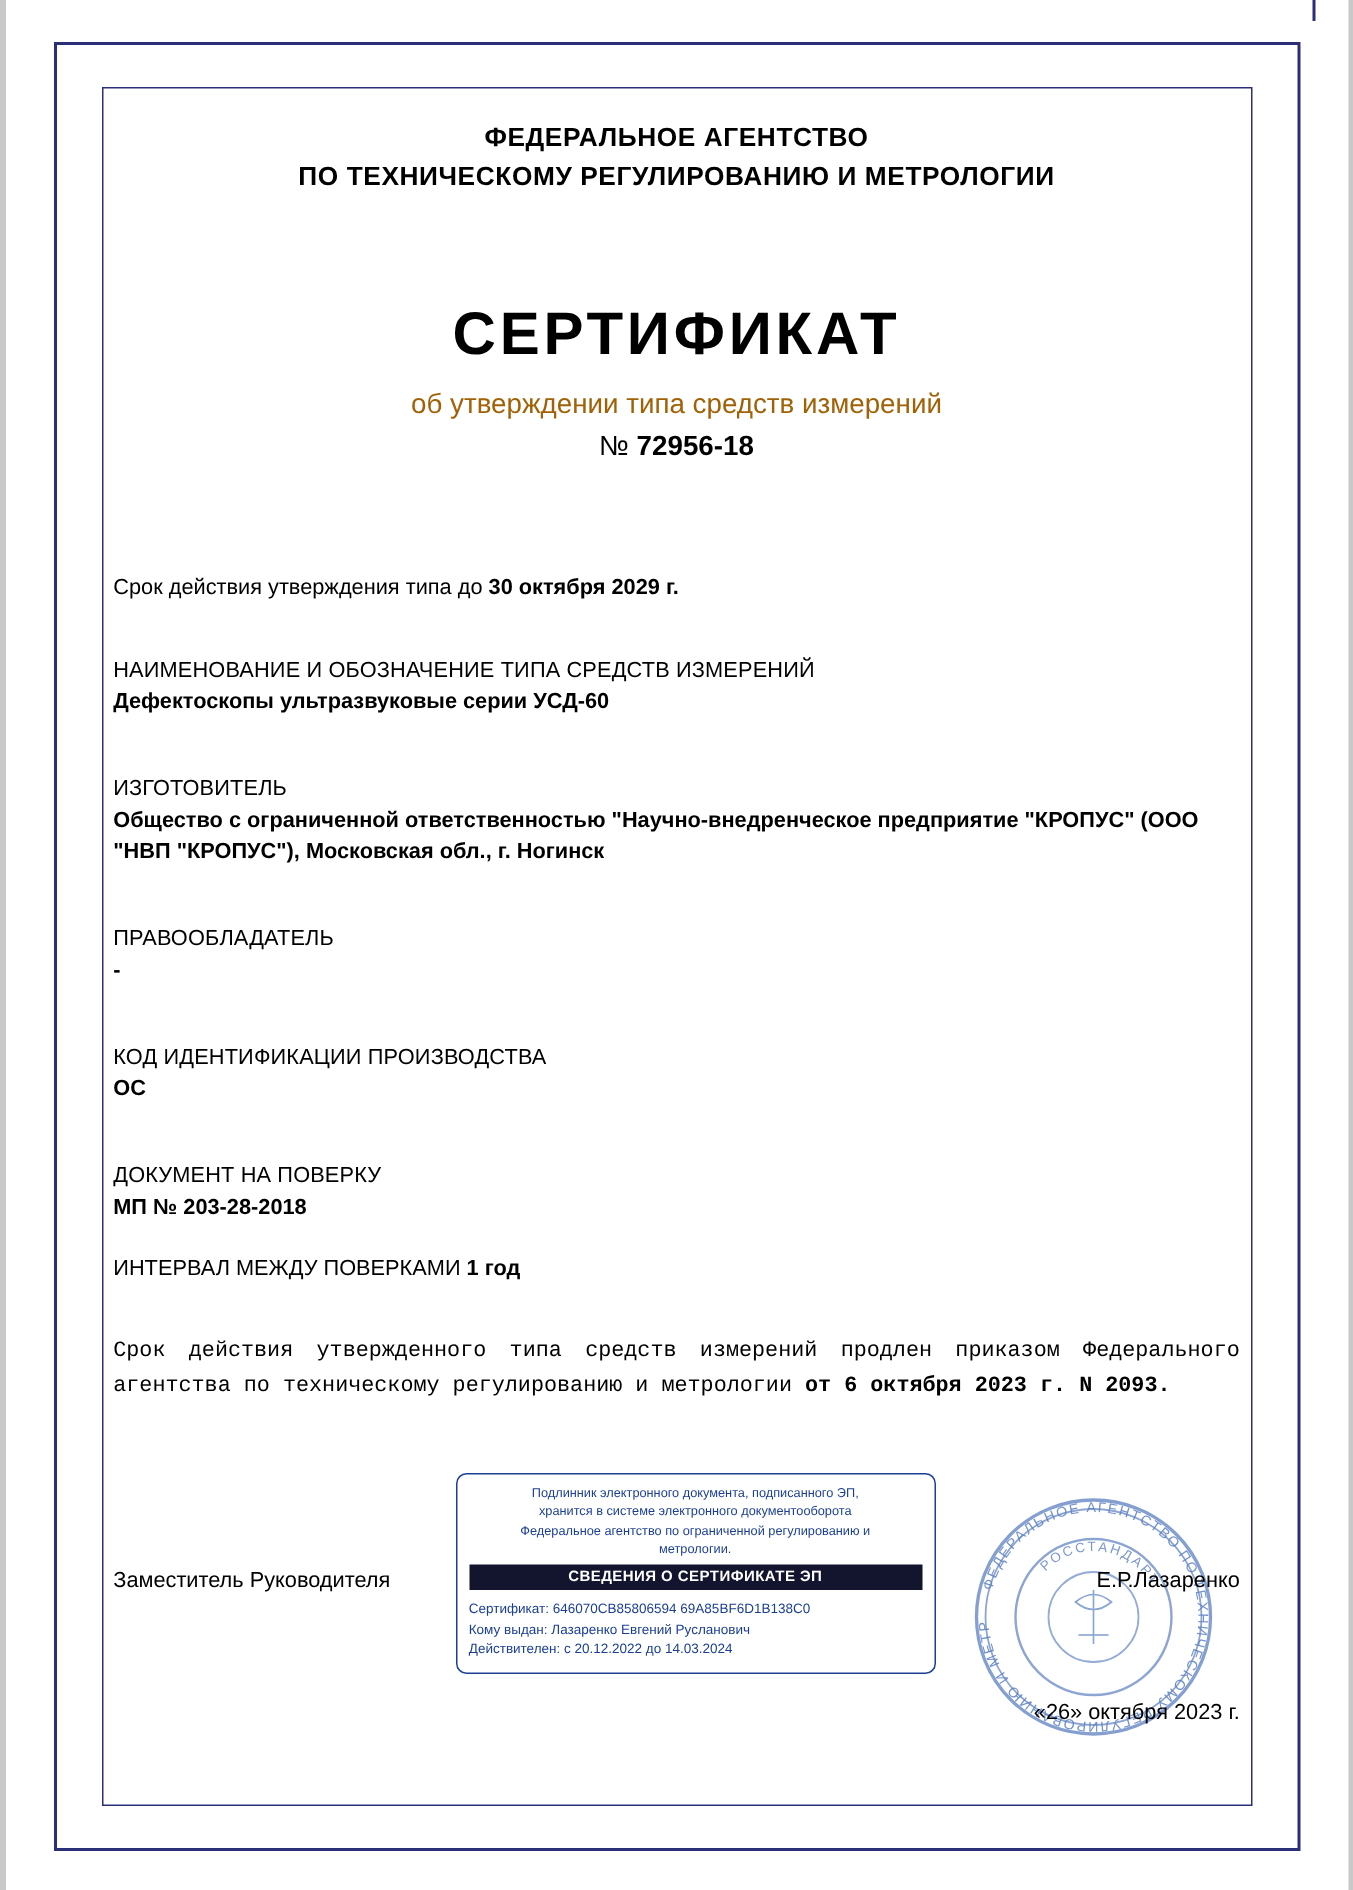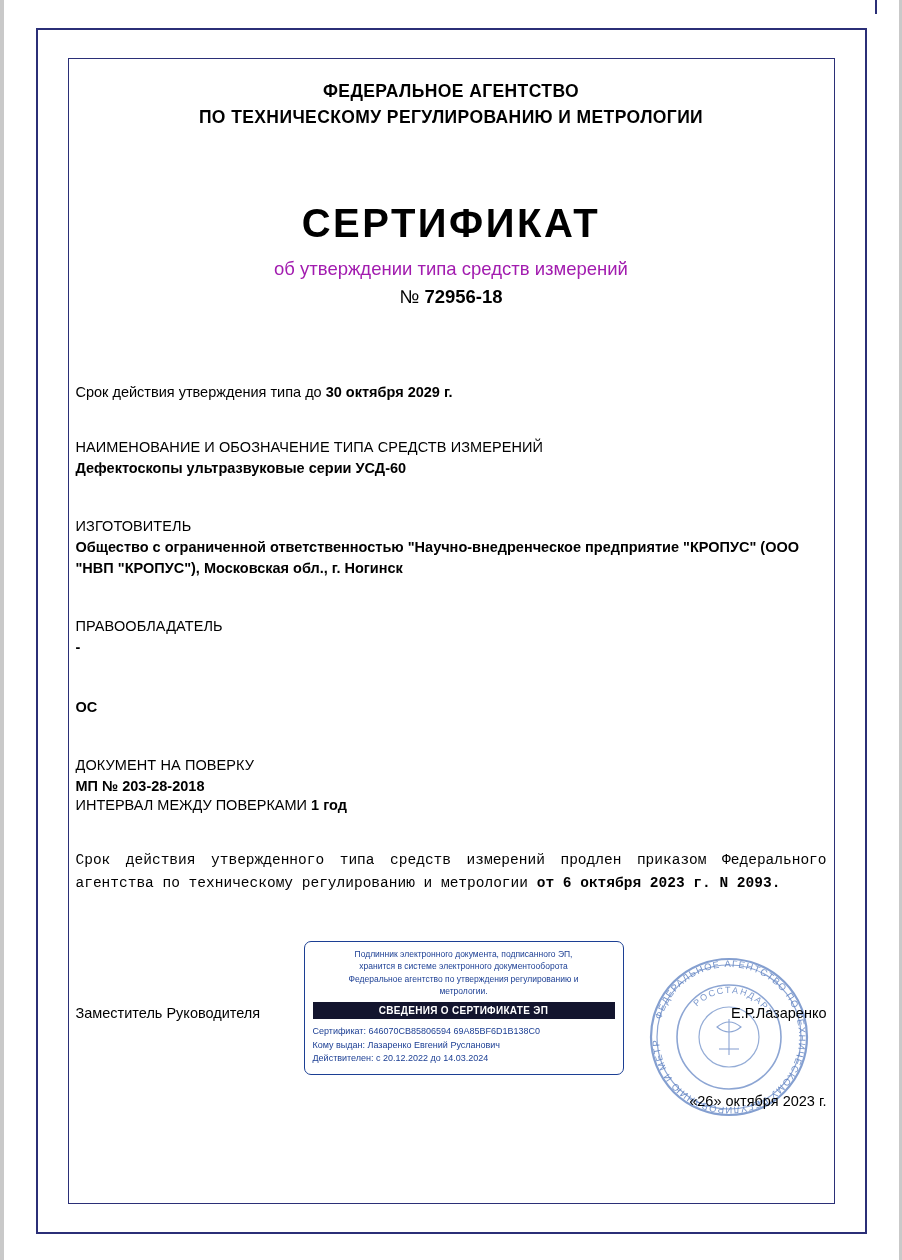--- a/index.html
+++ b/index.html
@@ -64,21 +64,21 @@
     font-size: 40px;
     font-weight: bold;
     letter-spacing: 2.5px;
     margin-top: 70px;
     color: #000;
   }
   .cert-sub {
     text-align: center;
     font-size: 18.5px;
     margin-top: 12px;
-    color: #a21caf;
+    color: #a16207;
   }
   .cert-num {
     text-align: center;
     font-size: 18.5px;
     margin-top: 6px;
     color: #000;
   }
   .cert-num b { font-weight: bold; }
   .validity {
     margin-top: 76px;
@@ -93,20 +93,21 @@
     letter-spacing: 0.1px;
   }
   .block-value {
     font-size: 14.5px;
     font-weight: bold;
     color: #000;
     margin-top: 3px;
     line-height: 1.45;
   }
   .inline-block {
+    margin-top: 22px;
     font-size: 14.5px;
     color: #000;
   }
   .inline-block b { font-weight: bold; }
   .extension {
     margin-top: 36px;
     font-size: 14.5px;
     color: #000;
     text-align: justify;
     line-height: 1.6;
@@ -223,20 +224,21 @@
       <div class="block-label">ИЗГОТОВИТЕЛЬ</div>
       <div class="block-value">Общество с ограниченной ответственностью "Научно-внедренческое предприятие "КРОПУС" (ООО "НВП "КРОПУС"), Московская обл., г. Ногинск</div>
     </div>
 
     <div class="block">
       <div class="block-label">ПРАВООБЛАДАТЕЛЬ</div>
       <div class="block-value">-</div>
     </div>
 
     <div class="block">
+      <div class="block-label">КОД ИДЕНТИФИКАЦИИ ПРОИЗВОДСТВА</div>
       <div class="block-value">ОС</div>
     </div>
 
     <div class="block">
       <div class="block-label">ДОКУМЕНТ НА ПОВЕРКУ</div>
       <div class="block-value">МП № 203-28-2018</div>
     </div>
 
     <div class="inline-block">
       <span>ИНТЕРВАЛ МЕЖДУ ПОВЕРКАМИ </span><b>1 год</b>
@@ -246,21 +248,21 @@
       <span>Срок действия утвержденного типа средств измерений продлен приказом Федерального агентства по техническому регулированию и метрологии </span><b>от 6 октября 2023 г. N 2093.</b>
     </div>
 
     <div class="sign-row">
       <div class="sign-title">Заместитель Руководителя</div>
 
       <div class="esign">
         <div class="esign-top">
           <div>Подлинник электронного документа, подписанного ЭП,</div>
           <div>хранится в системе электронного документооборота</div>
-          <div>Федеральное агентство по утверждения регулированию и</div>
+          <div>Федеральное агентство по ограниченной регулированию и</div>
           <div>метрологии.</div>
         </div>
         <div class="esign-bar">СВЕДЕНИЯ О СЕРТИФИКАТЕ ЭП</div>
         <div class="esign-rows">
           <div>
             <span class="lbl">Сертификат:</span>
             <span>646070CB85806594 69A85BF6D1B138C0</span>
           </div>
           <div>
             <span class="lbl">Кому выдан:</span>

